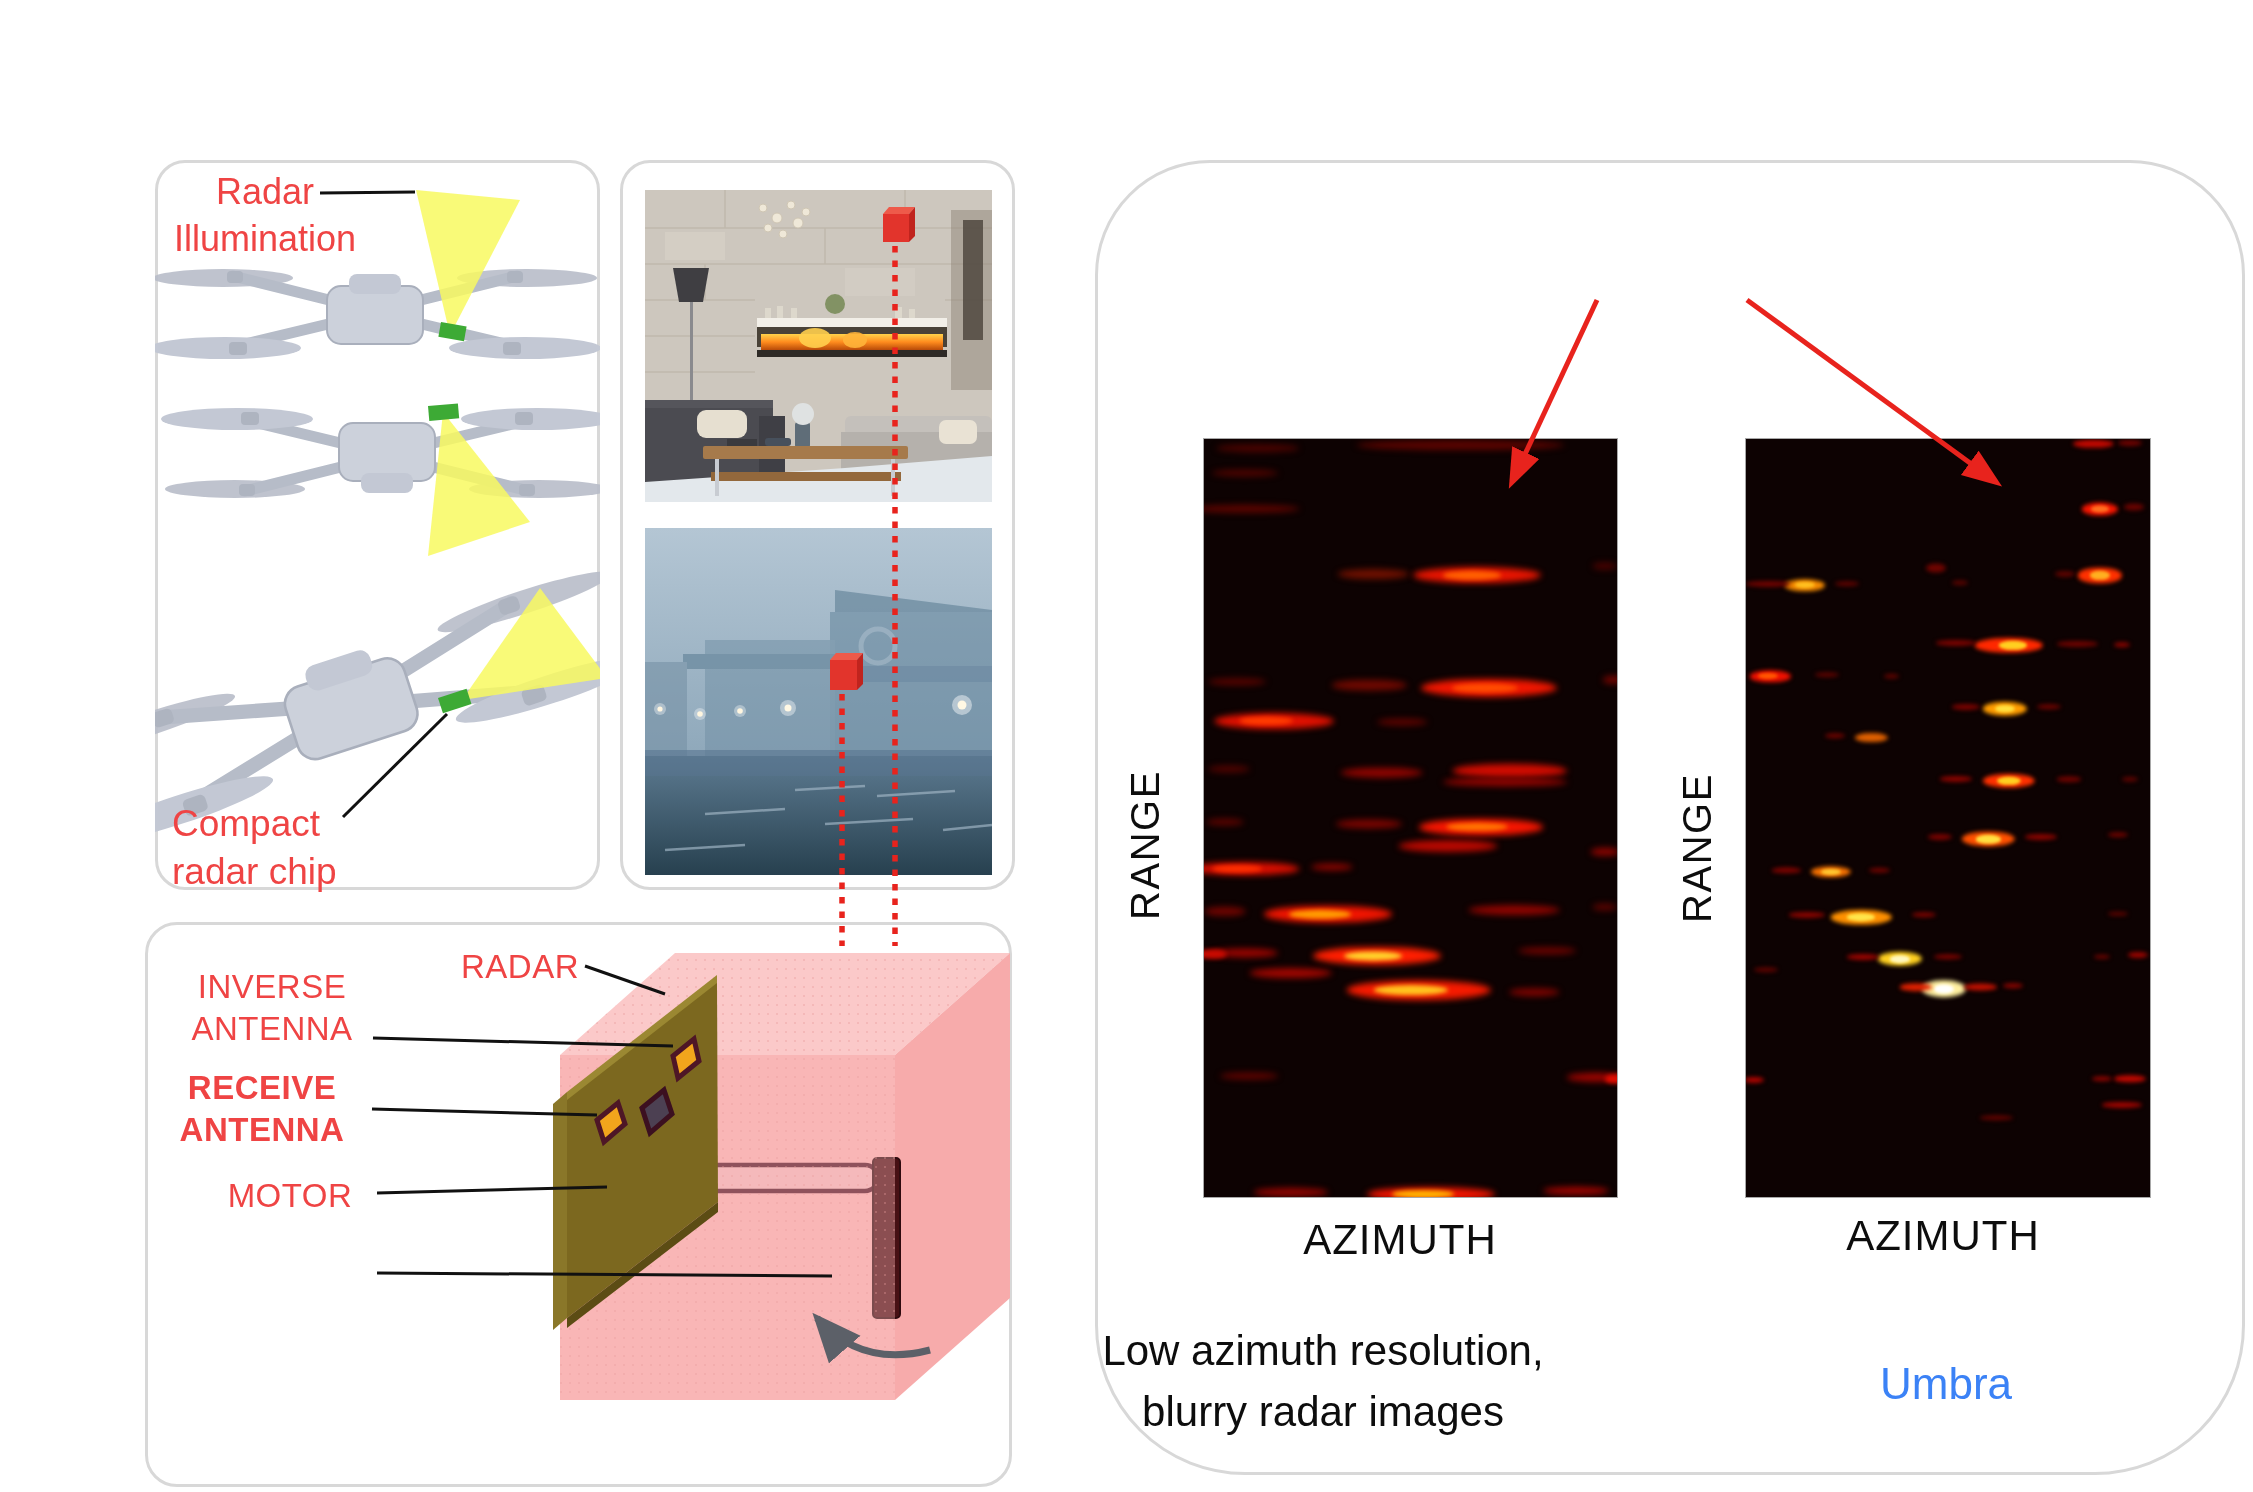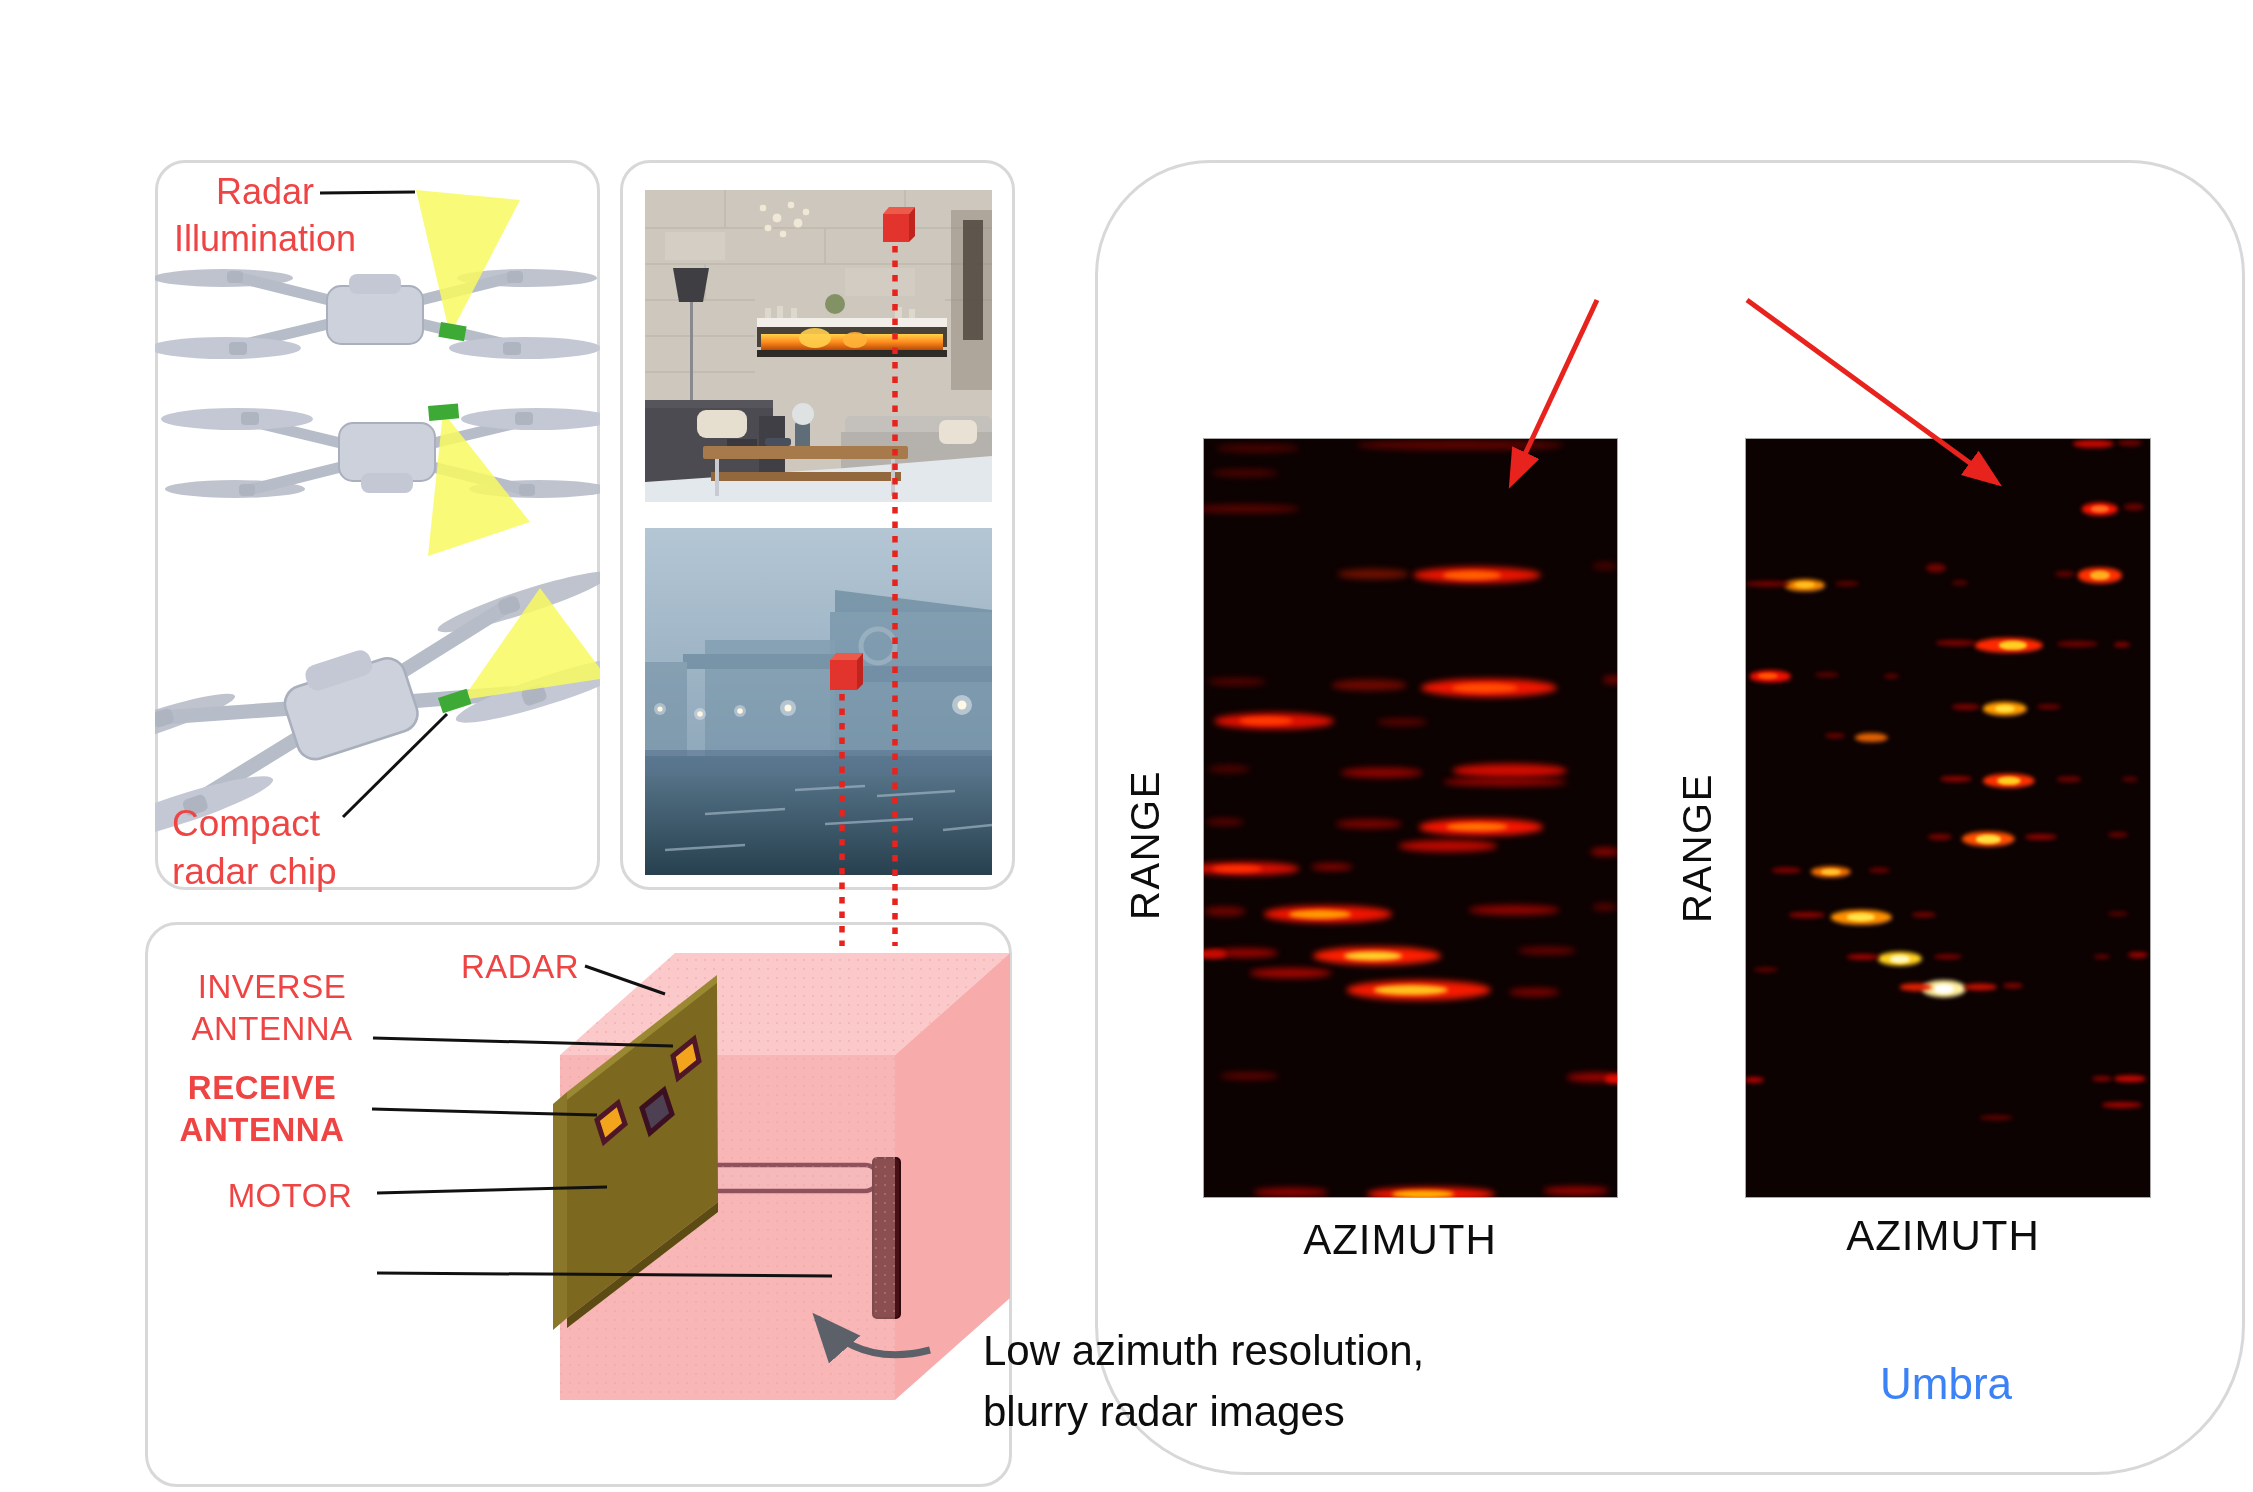--- a/index.html
+++ b/index.html
@@ -13,21 +13,21 @@
   .abs{position:absolute;}
   .lbl{position:absolute;white-space:pre-line;color:#ef4444;}
   .center{text-align:center;}
   .photo{position:absolute;overflow:hidden;}
   .heat{position:absolute;background:#0d0202;border:1px solid #a8a8a8;box-sizing:content-box;overflow:hidden;}
   .blob{position:absolute;border-radius:50%;transform:translate(-50%,-50%);}
   .vlabel{position:absolute;transform:translate(-50%,-50%) rotate(-90deg);font-size:40px;letter-spacing:1.5px;color:#0d0d0d;white-space:nowrap;}
   .hlabel{position:absolute;transform:translate(-50%,-50%);font-size:42px;letter-spacing:1px;color:#0d0d0d;white-space:nowrap;}
   #title-compare{position:absolute;left:1310px;top:226px;width:700px;text-align:center;font-size:48px;color:#0d0d0d;}
   #caption-left{position:absolute;left:1323px;top:1381px;transform:translate(-50%,-50%);width:680px;
-                text-align:left;font-size:42px;line-height:61px;white-space:pre-line;color:#0d0d0d;}
+                text-align:center;font-size:42px;line-height:61px;white-space:pre-line;color:#0d0d0d;}
   #caption-right{position:absolute;left:1946px;top:1384px;transform:translate(-50%,-50%);
                  font-size:44px;color:#3b82f6;}
   .diagram-label{font-size:33px;line-height:42px;letter-spacing:0.5px;}
   #overlay{position:absolute;left:0;top:0;width:2253px;height:1492px;pointer-events:none;z-index:10;}
   svg{display:block;}
 </style>
 </head>
 <body>
 
 <div id="canvas">

